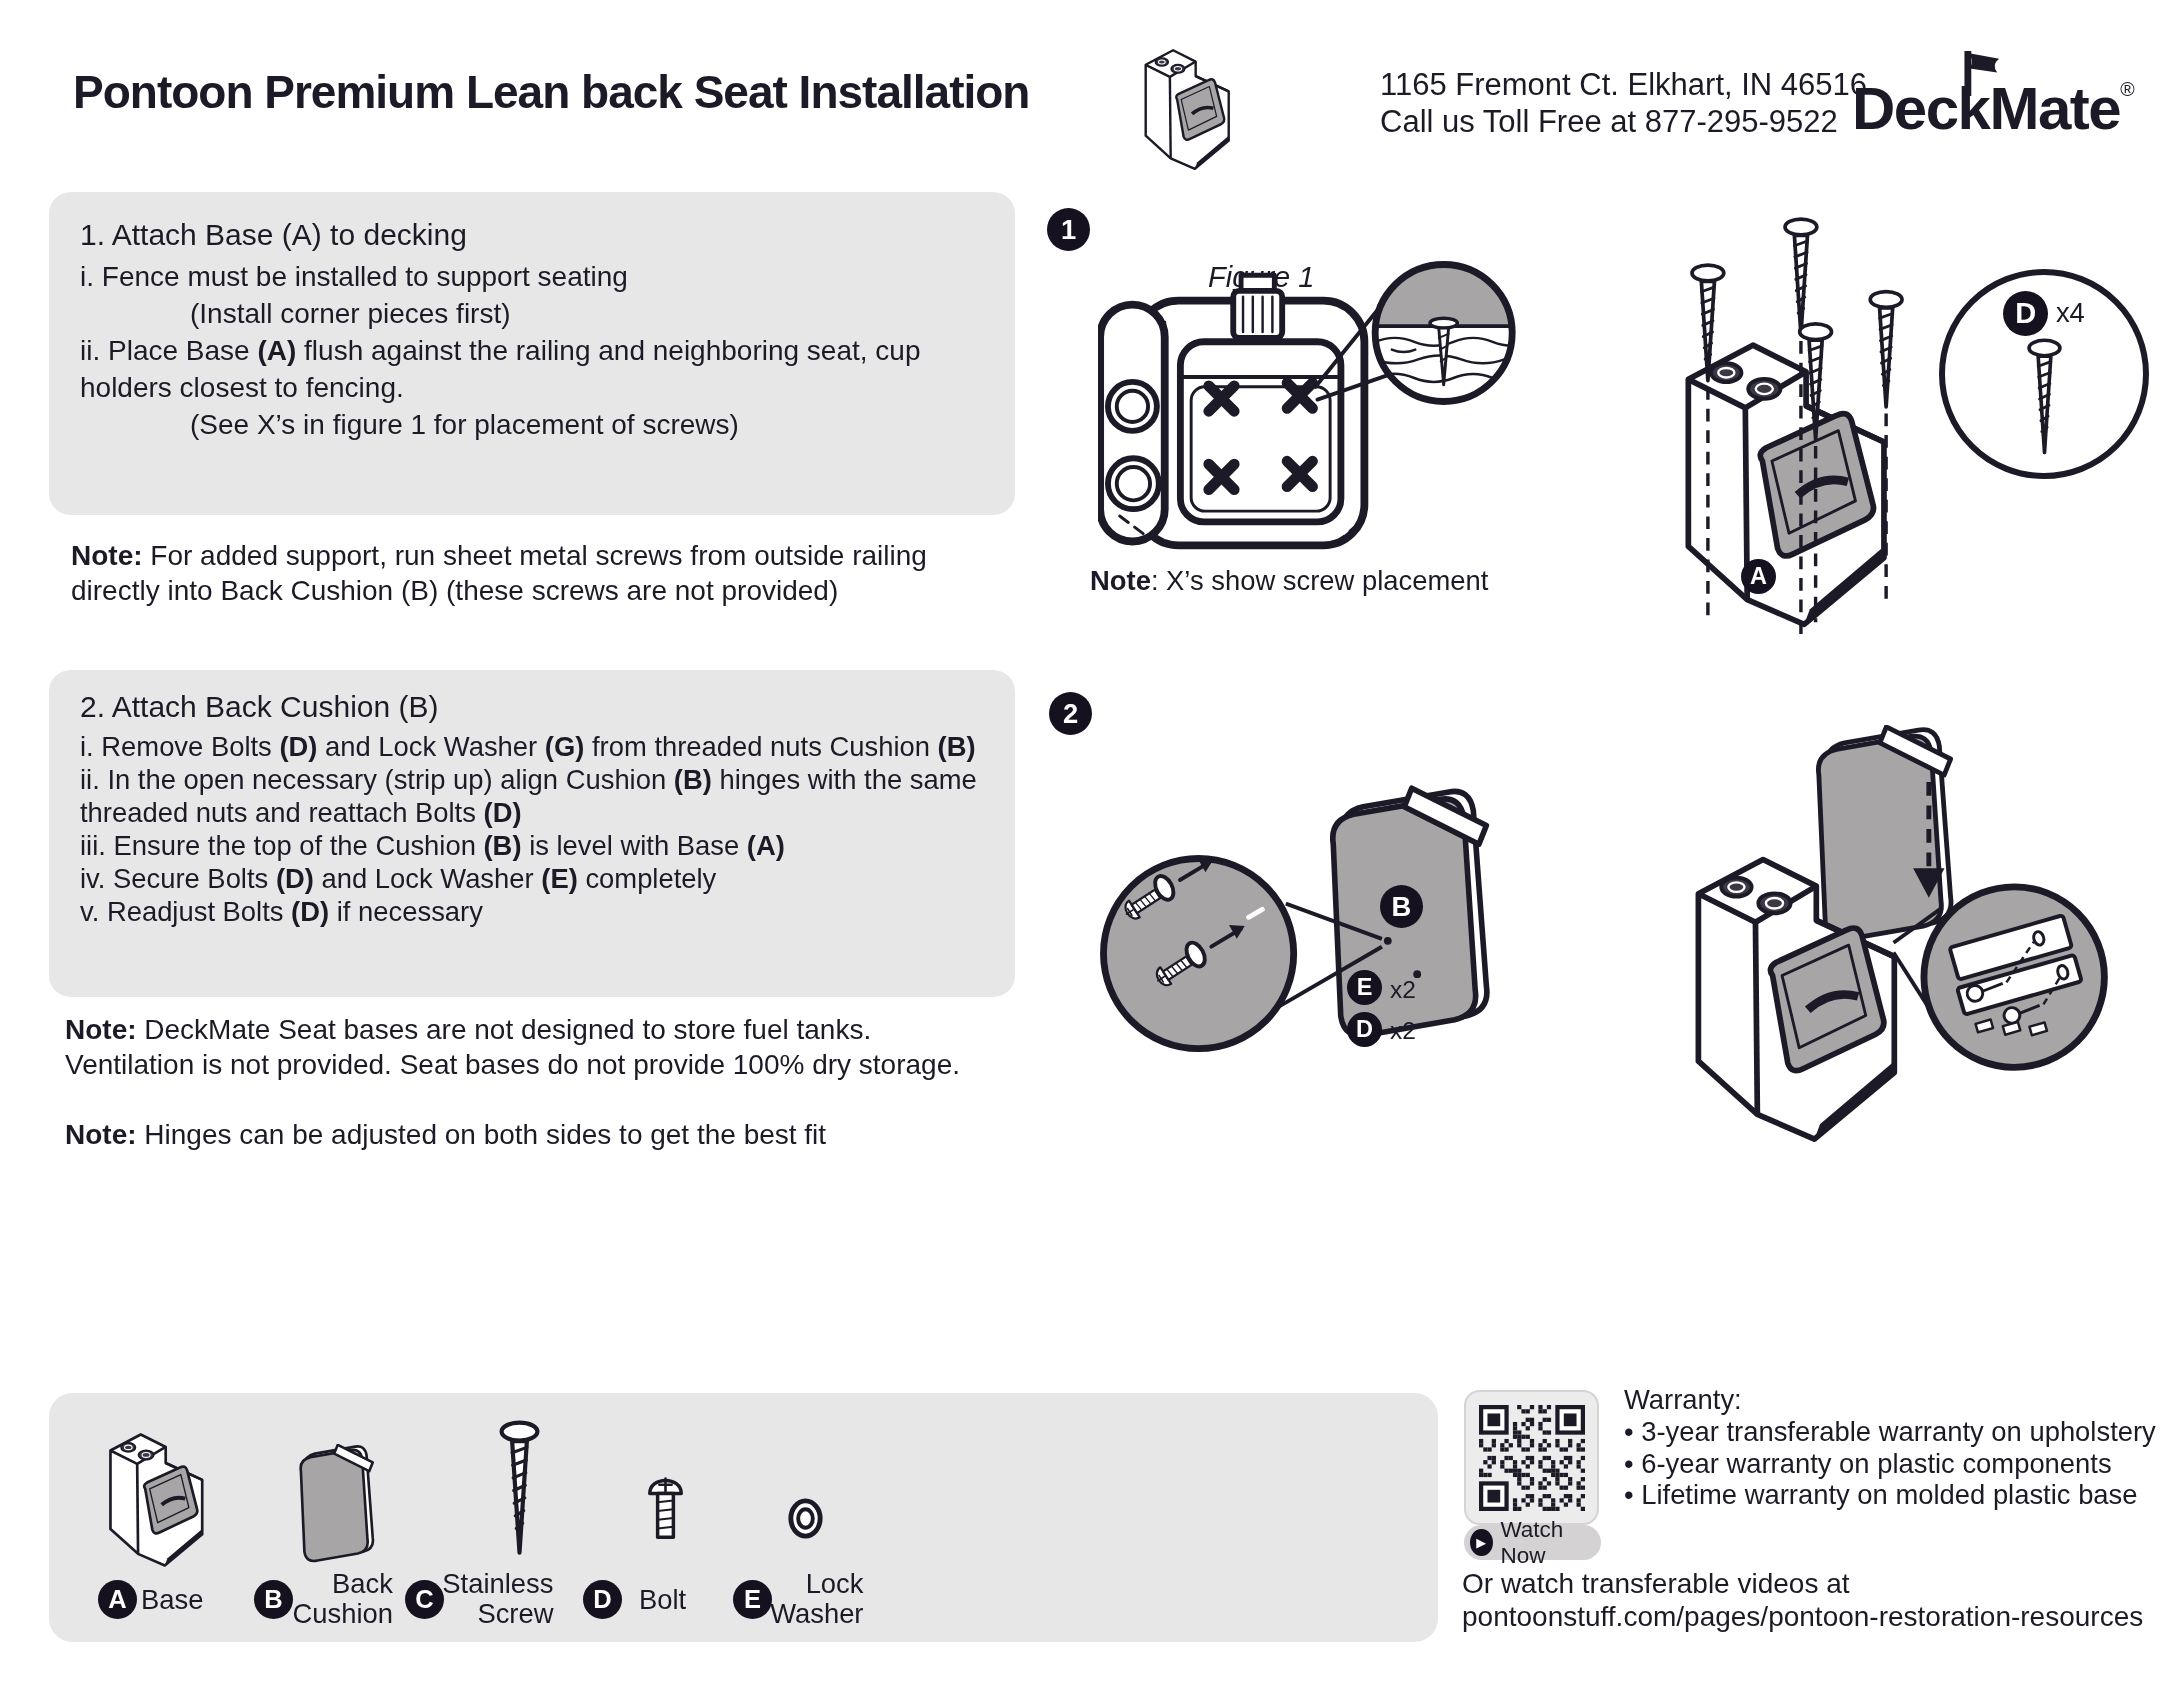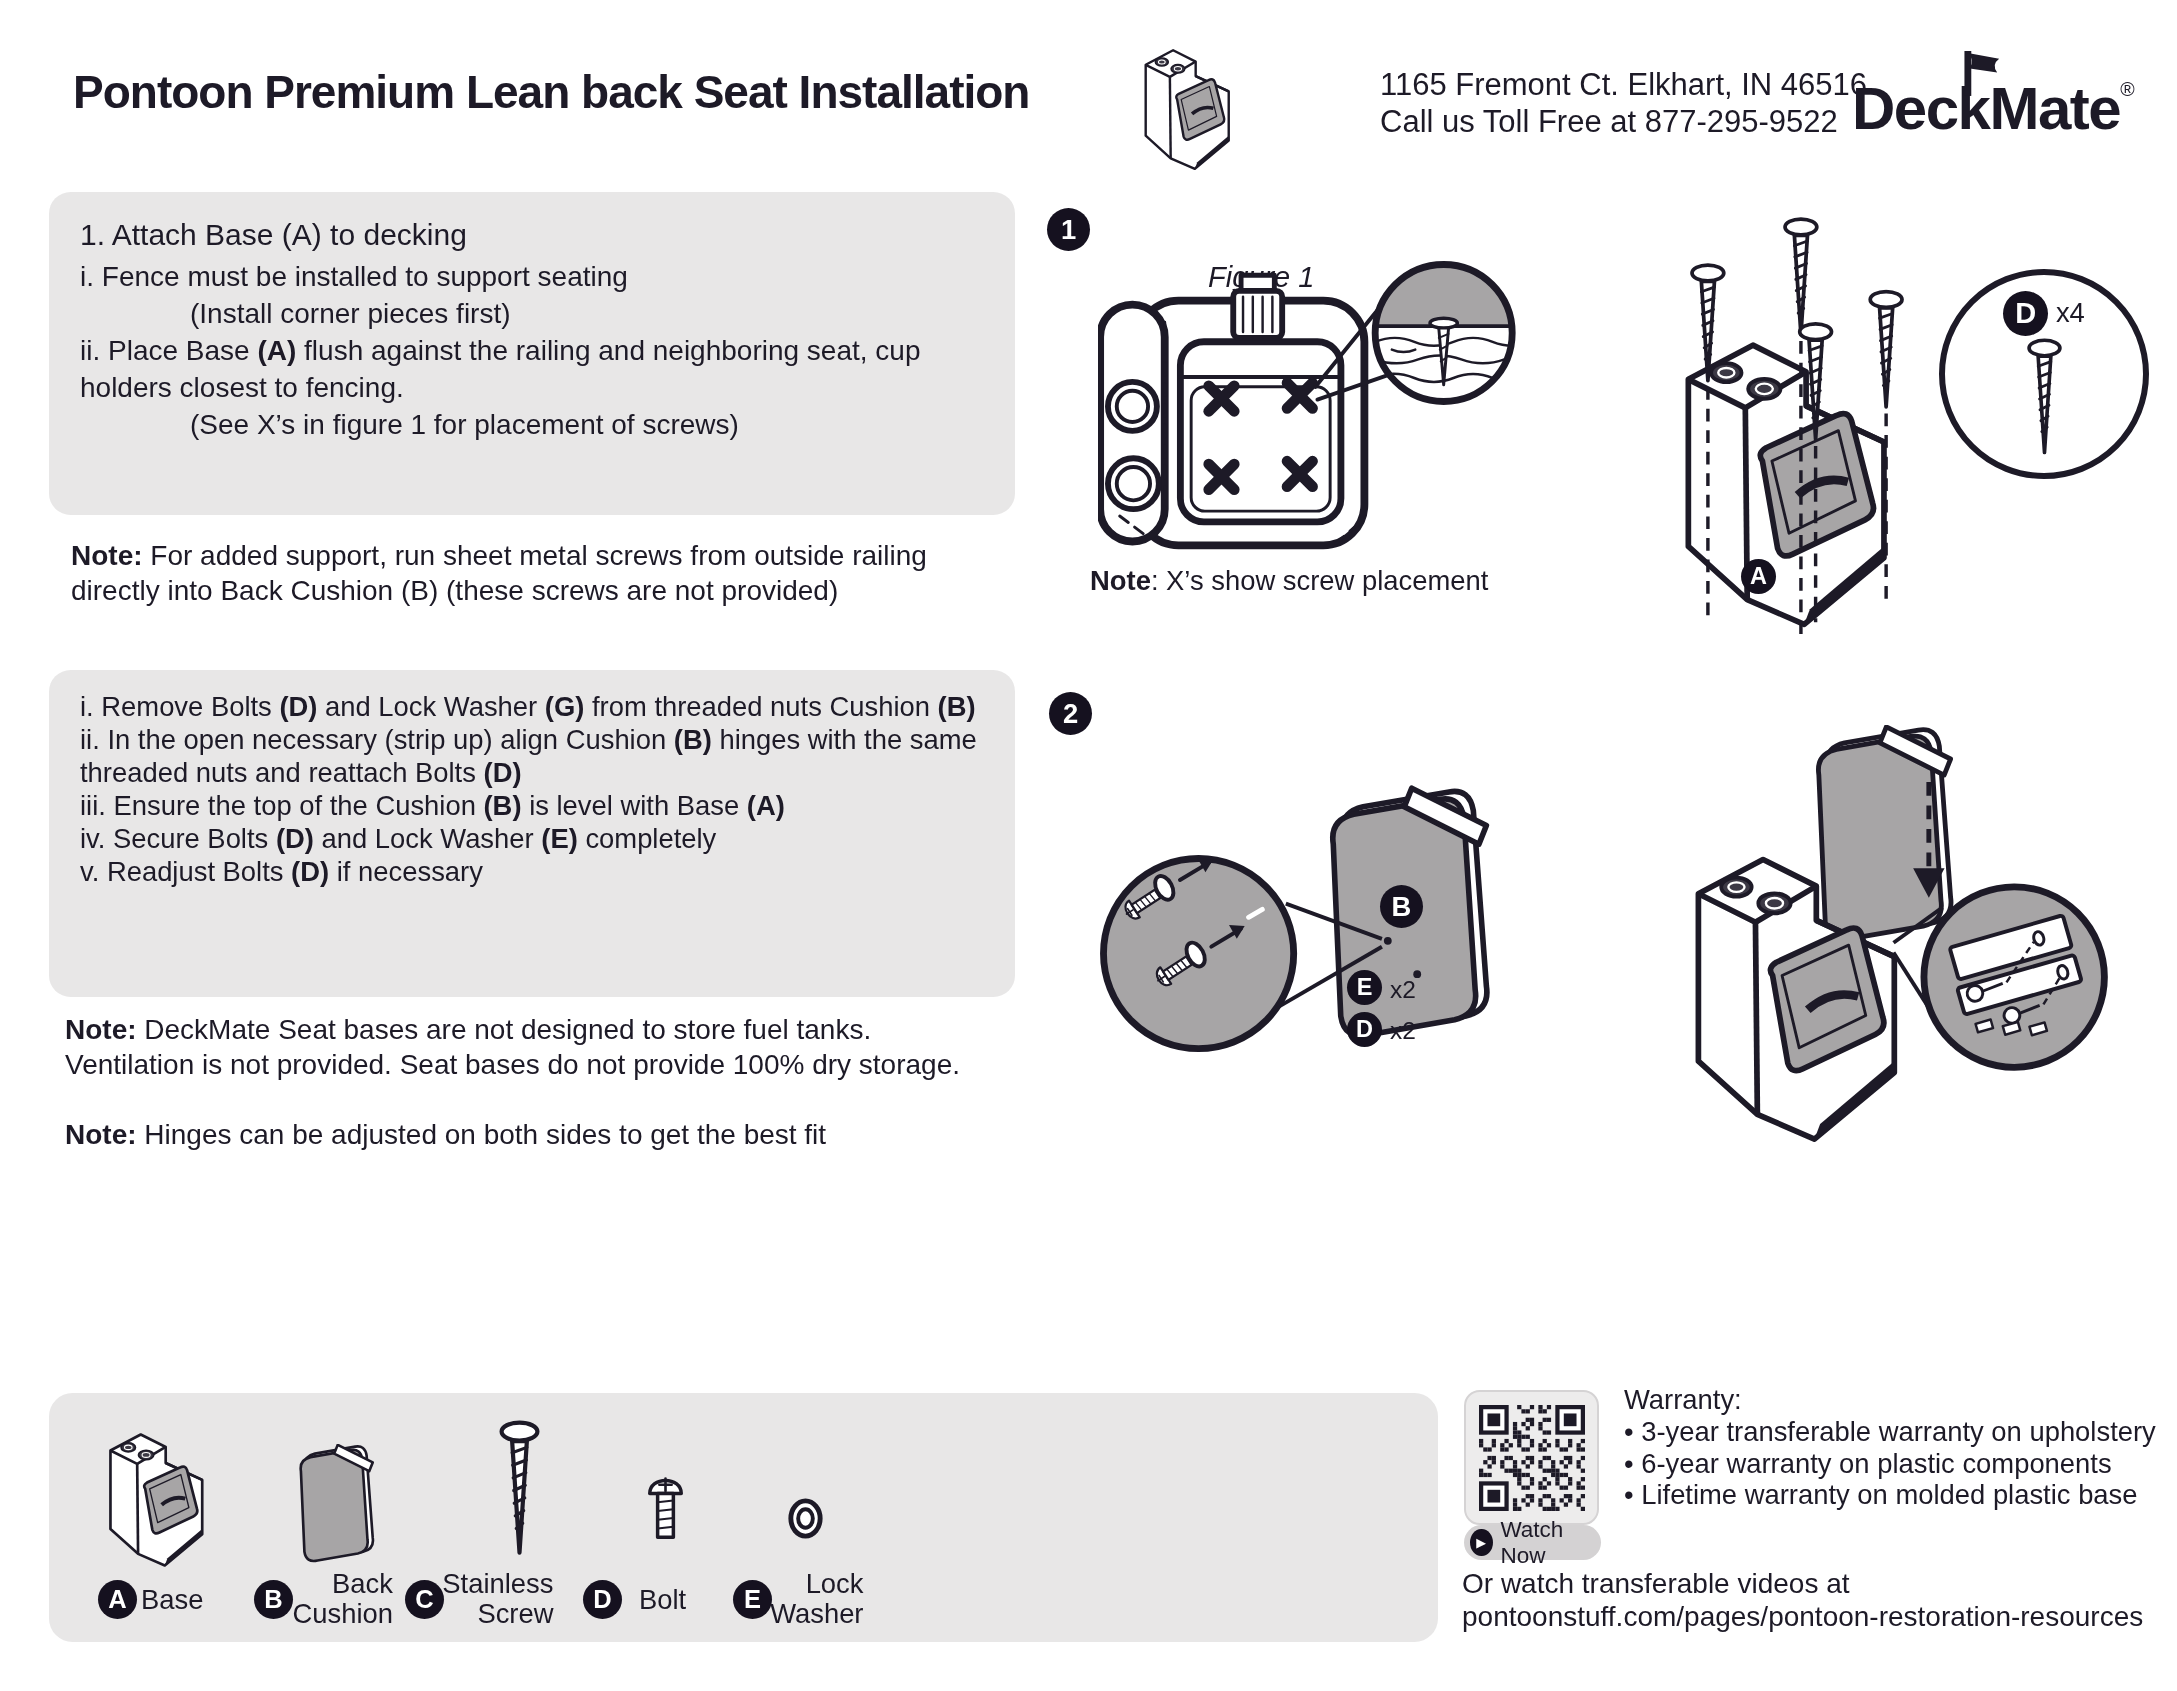--- a/index.html
+++ b/index.html
@@ -162,20 +162,21 @@
   <div class="step-heading">1. Attach Base (A) to decking</div>
   <div class="step-line"><span>i. Fence must be installed to support seating</span></div>
   <div class="step-line indent"><span class="i">(Install corner pieces first)</span></div>
   <div class="step-line"><span>ii. Place Base </span><span class="b">(A)</span><span> flush against the railing and neighboring seat, cup holders closest to fencing.</span></div>
   <div class="step-line indent"><span>(See X’s in figure 1 for placement of screws)</span></div>
 </div>
 
 <div class="abs note" id="note1"><span class="b">Note:</span><span> For added support, run sheet metal screws from outside railing directly into Back Cushion (B) (these screws are not provided)</span></div>
 
 <div class="abs graybox" id="box2">
+  <div class="step-heading">2. Attach Back Cushion (B)</div>
   <div class="step-line"><span>i. Remove Bolts </span><span class="b">(D)</span><span> and Lock Washer </span><span class="b">(G)</span><span> from threaded nuts Cushion </span><span class="b">(B)</span></div>
   <div class="step-line"><span>ii. In the open necessary (strip up) align Cushion </span><span class="b">(B)</span><span> hinges with the same threaded nuts and reattach Bolts </span><span class="b">(D)</span></div>
   <div class="step-line"><span>iii. Ensure the top of the Cushion </span><span class="b">(B)</span><span> is level with Base </span><span class="b">(A)</span></div>
   <div class="step-line"><span>iv. Secure Bolts </span><span class="b">(D)</span><span> and Lock Washer </span><span class="b">(E)</span><span> completely</span></div>
   <div class="step-line"><span>v. Readjust Bolts </span><span class="b">(D)</span><span> if necessary</span></div>
 </div>
 
 <div class="abs note" id="note2"><span class="b">Note:</span><span> DeckMate Seat bases are not designed to store fuel tanks. Ventilation is not provided. Seat bases do not provide 100% dry storage.</span></div>
 <div class="abs note" id="note3"><span class="b">Note:</span><span> Hinges can be adjusted on both sides to get the best fit</span></div>
 

